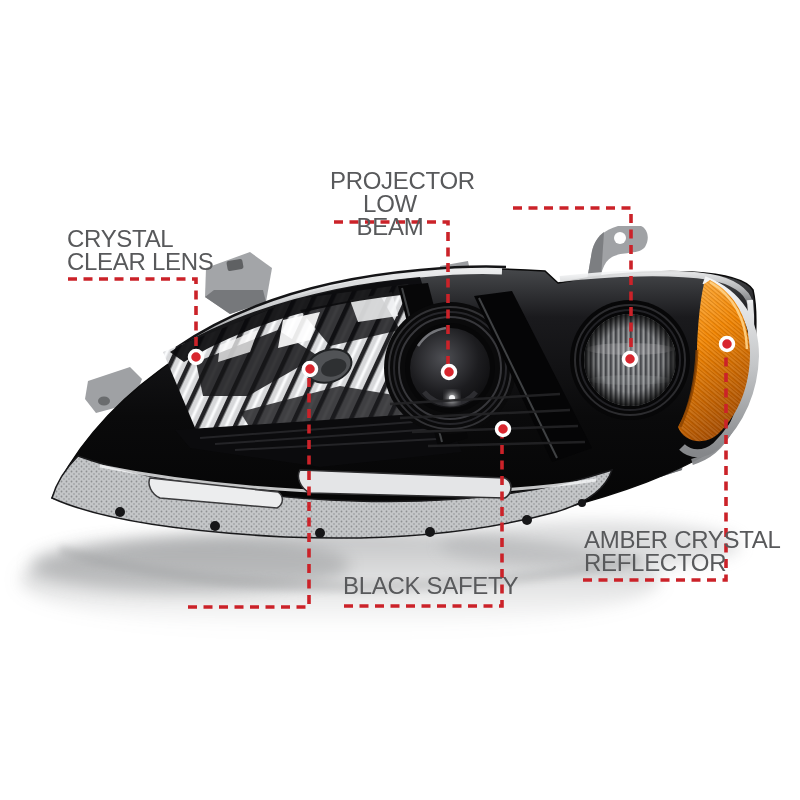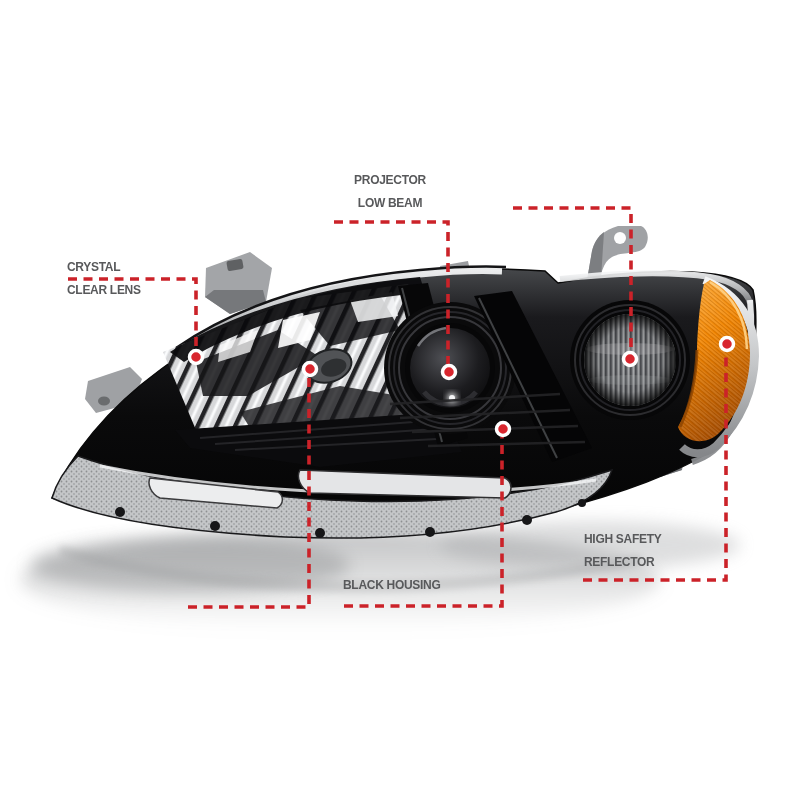--- a/index.html
+++ b/index.html
@@ -22,27 +22,27 @@
     stroke-dasharray:9 6.5;
   }
   .callout-dot{
     fill:var(--dot-red);
     stroke:#ffffff;
     stroke-width:3.5;
   }
   .lbl{
     position:absolute;
     color:var(--label-text);
-    font-weight:700;
-    font-size:12px;
+    font-weight:400;
+    font-size:24px;
     line-height:23px;
     letter-spacing:-0.3px;
     white-space:pre-line;
   }
-  .lbl-crystal{left:67px;top:227px;margin-top:29px;}
+  .lbl-crystal{left:67px;top:227px;}
   .lbl-projector{left:330px;top:169px;width:120px;text-align:center;}
   .lbl-turnsignal{left:508px;top:175px;}
   .lbl-highbeam{left:192px;top:574px;}
   .lbl-blackhousing{left:343px;top:574px;}
   .lbl-amber{left:584px;top:528px;}
 </style>
 </head>
 <body>
 
 <div class="stage">
@@ -250,16 +250,16 @@
     <circle class="callout-dot" cx="630" cy="359" r="6.5"></circle>
     <circle class="callout-dot" cx="310" cy="369" r="6.5"></circle>
     <circle class="callout-dot" cx="503" cy="429" r="6.5"></circle>
     <circle class="callout-dot" cx="727" cy="344" r="6.5"></circle>
   </svg>
 
   <div class="lbl lbl-crystal">CRYSTAL
 CLEAR LENS</div>
   <div class="lbl lbl-projector">PROJECTOR
 LOW BEAM</div>
-  <div class="lbl lbl-blackhousing">BLACK HOUSING</div>
-  <div class="lbl lbl-amber">HIGH SAFETY
+  <div class="lbl lbl-blackhousing">BLACK SAFETY</div>
+  <div class="lbl lbl-amber">AMBER CRYSTAL
 REFLECTOR</div>
 </div>
 
 </body></html>

